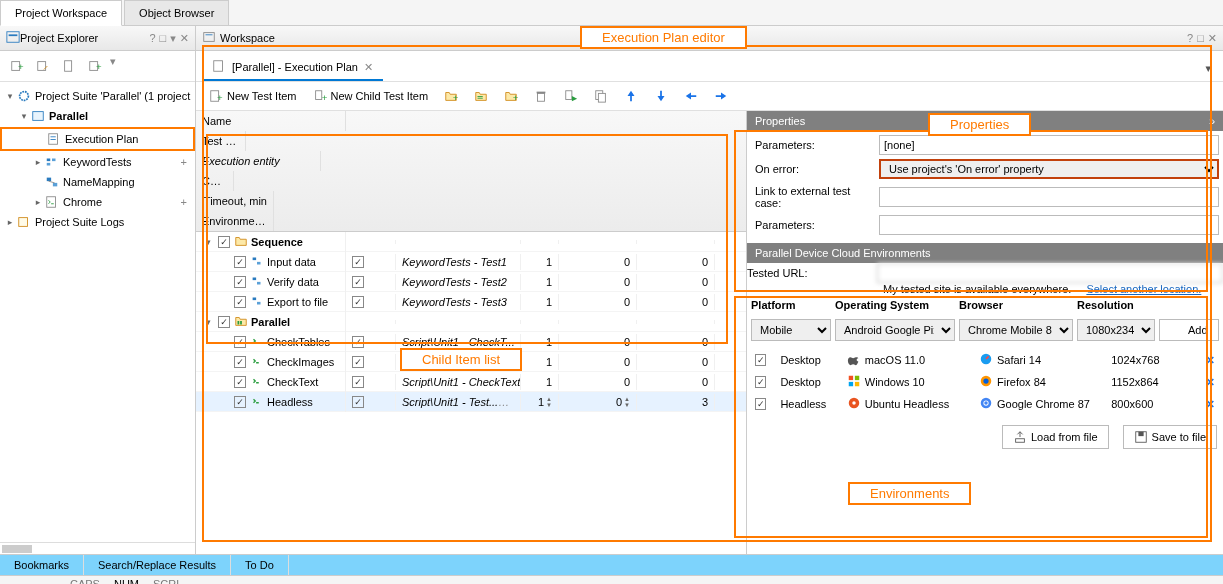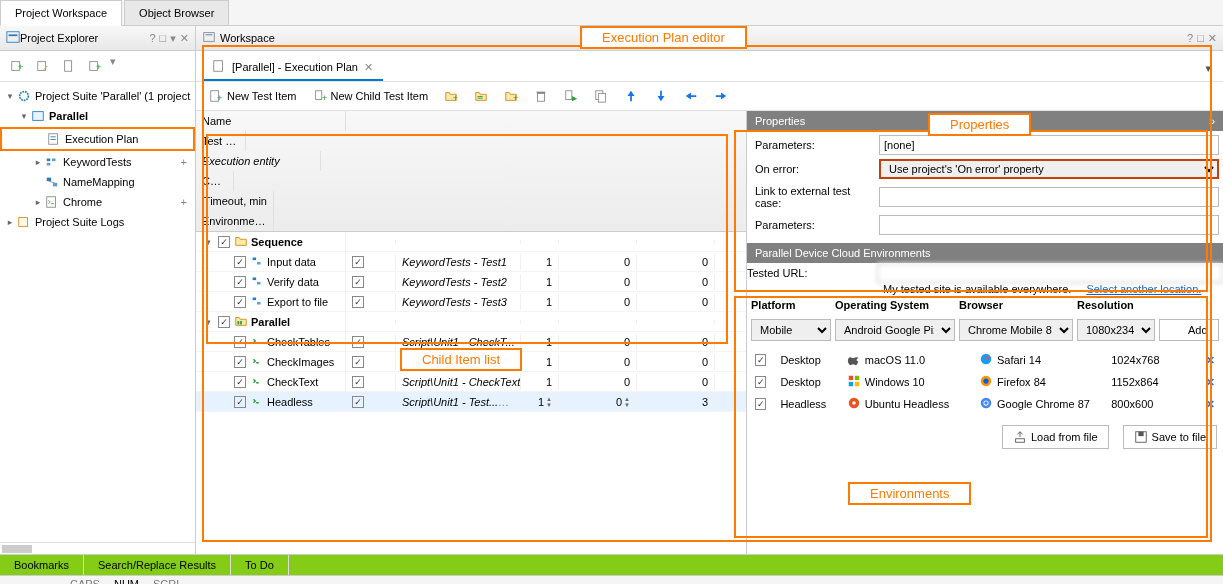--- a/index.html
+++ b/index.html
@@ -80,21 +80,21 @@
     .env-item .browser { width: 130px; display: flex; align-items: center; gap: 4px; }
     .env-item .res { width: 90px; }
     .env-item .remove { margin-left: auto; color: #1a73e8; font-weight: bold; cursor: pointer; }
     .env-buttons { display: flex; gap: 14px; justify-content: flex-end; padding: 6px; }
     .btn { border: 1px solid #bbb; padding: 4px 10px; background: #fff; cursor: pointer; display: flex; align-items: center; gap: 4px; }
     .link { color: #1565c0; text-decoration: underline; cursor: pointer; }
     
     .callout { position: absolute; border: 2px solid #ff7a00; color: #ff7a00; background: #fff; padding: 2px 20px; font-size: 13px; z-index: 100; pointer-events: none; }
     .callout-border { position: absolute; border: 2px solid #ff7a00; pointer-events: none; z-index: 50; }
     
-    .bottom-tabs { display: flex; border-top: 1px solid #ccc; background: #84cc16; }
+    .bottom-tabs { display: flex; border-top: 1px solid #ccc; background: #7dd3fc; }
     .bottom-tab { padding: 4px 14px; border-right: 1px solid #ddd; cursor: pointer; }
     
     .status-bar { display: flex; border-top: 1px solid #ccc; padding: 2px 6px; gap: 14px; color: #777; background: #f5f5f5; }
     .status-item.active { color: #000; }
     
     .icon-svg { width: 14px; height: 14px; }
     .spinner-btns { display: inline-flex; flex-direction: column; margin-left: 2px; line-height: 1; }
     .spinner-btns span { font-size: 6px; color: #666; }
   </style>
 </head>

